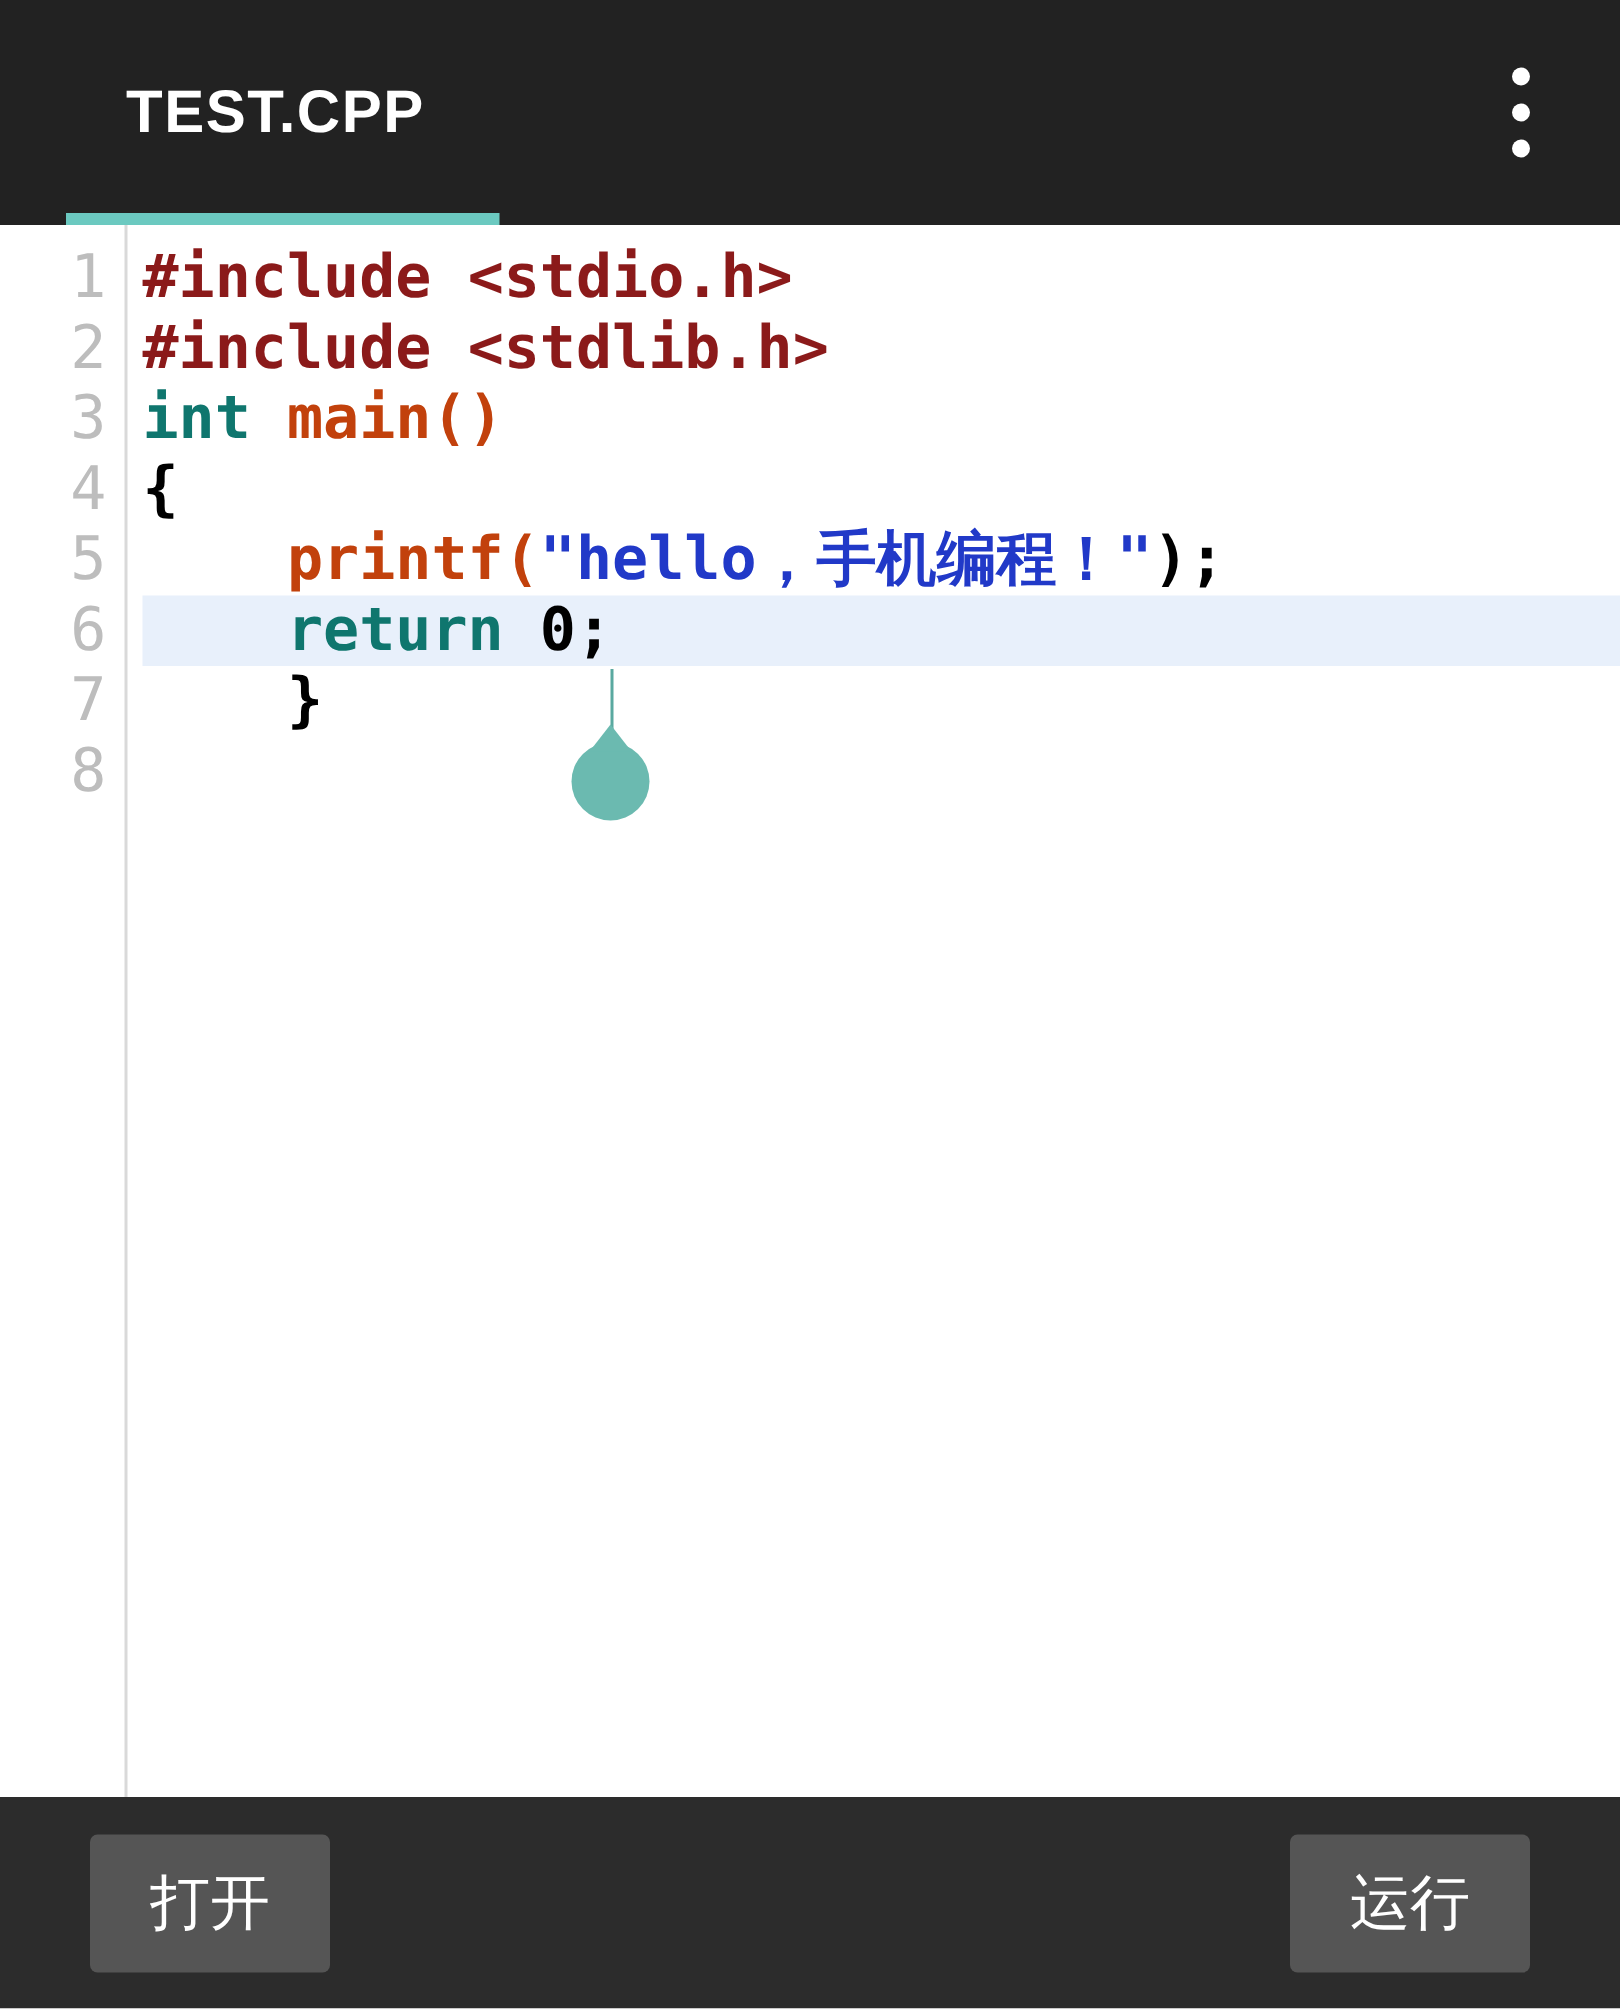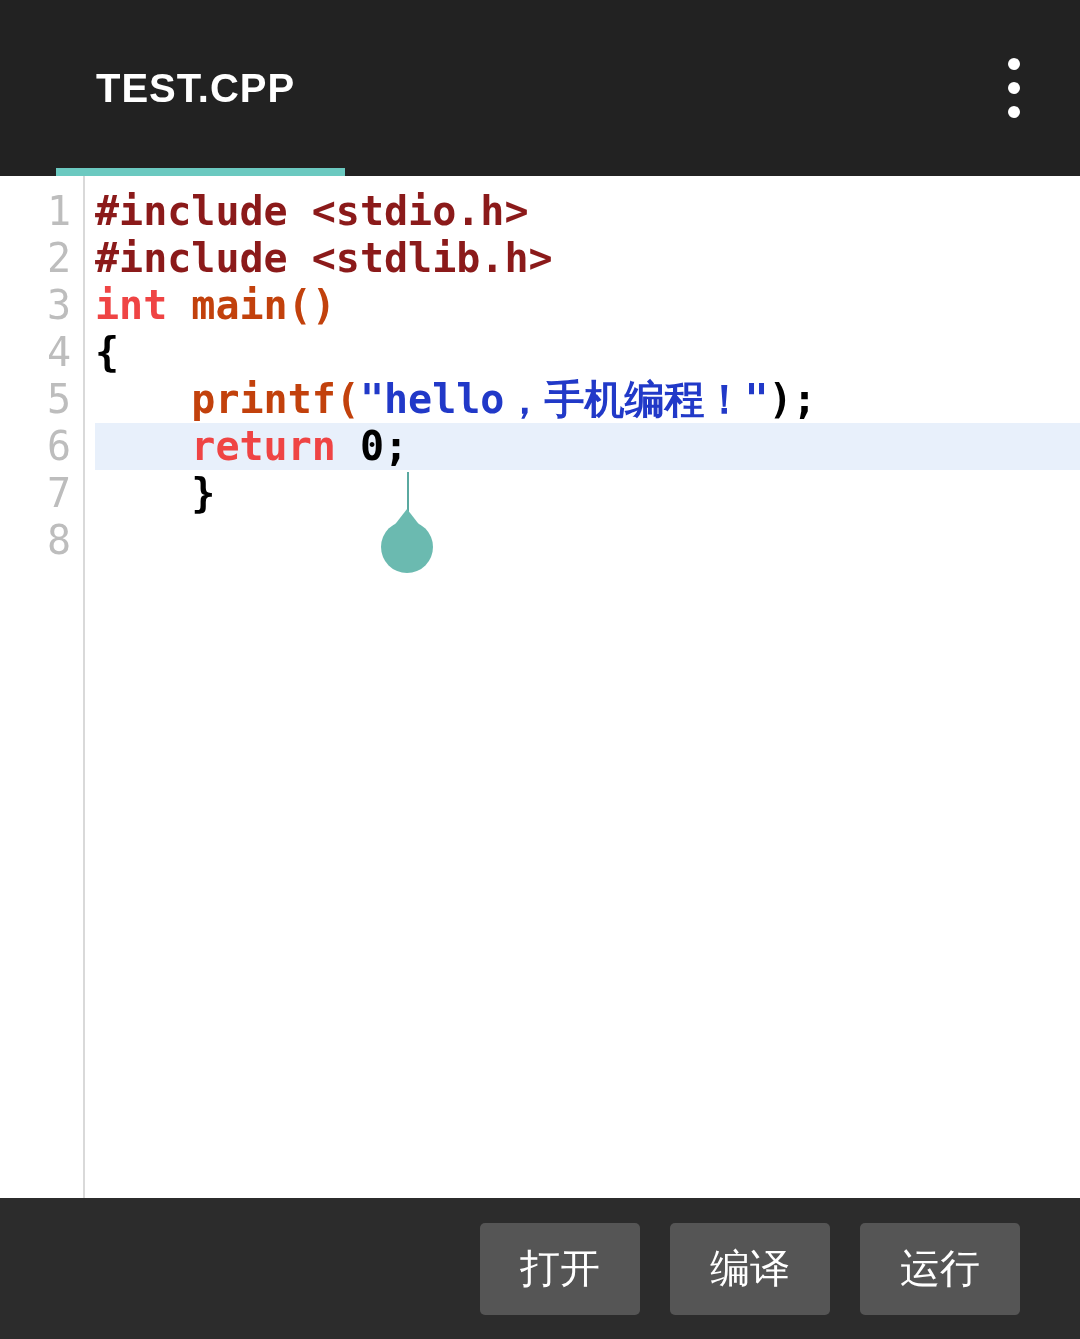--- a/index.html
+++ b/index.html
@@ -1,25 +1,25 @@
 <!DOCTYPE html>
 <html><head>
 <meta charset="utf-8">
 <style>
   * { margin: 0; padding: 0; box-sizing: border-box; }
   html, body { width: 1080px; height: 1339px; font-family: sans-serif; overflow: hidden; }
   body { display: flex; flex-direction: column; background: #fff; }
 
   .header {
     background: #222222;
-    height: 176px;
+    height: 150px;
     display: flex;
     align-items: center;
     justify-content: space-between;
-    padding: 0 40px 0 16px;
+    padding: 0 40px 0 4px;
     position: relative;
   }
   .tab {
     height: 100%;
     display: flex;
     align-items: center;
     padding: 0 50px 0 80px;
     color: #fff;
     font-size: 40px;
     font-weight: 600;
@@ -80,21 +80,21 @@
     position: absolute;
     left: 0;
     right: 0;
     background: #e8f0fb;
     height: 47px;
     z-index: 0;
   }
   .code-line span, .code-line .txt { position: relative; z-index: 1; }
 
   .tok-pre  { color: #8b1a1a; } 
-  .tok-kw   { color: #ef4444; margin-top: 25px; } 
+  .tok-kw   { color: #0f766e; margin-top: 25px; } 
   .tok-fn   { color: #c2410c; }
   .tok-str  { color: #2139c8; } 
   .tok-num  { color: #000; }
   .tok-punc { color: #000; }
 
   .cursor-line {
     position: absolute;
     width: 2px;
     height: 42px;
     background: #5aa9a0;
@@ -117,21 +117,21 @@
     border-left: 14px solid transparent;
     border-right: 14px solid transparent;
     border-bottom: 18px solid #6bbab0;
   }
 
   .bottom-bar {
     background: #2c2c2c;
     height: 141px;
     display: flex;
     align-items: center;
-    justify-content: flex-end;
+    justify-content: space-between;
     padding: 0 60px;
     gap: 30px;
   }
   .btn {
     flex: 1;
     max-width: 160px;
     height: 92px;
     background: #555555;
     color: #fff;
     font-size: 40px;
@@ -166,15 +166,14 @@
       <div>5</div>
       <div>6</div>
       <div>7</div>
       <div>8</div>
     </div>
   <div class="code" id="code"><div class="code-line"><span class="tok-pre">#include </span><span class="tok-pre">&lt;stdio.h&gt;</span></div><div class="code-line"><span class="tok-pre">#include </span><span class="tok-pre">&lt;stdlib.h&gt;</span></div><div class="code-line"><span class="txt"></span></div><div class="code-line"><span class="tok-kw">int</span><span class="tok-fn"> main()</span></div><div class="code-line"><span class="tok-punc">{</span></div><div class="code-line"><span class="tok-fn">    printf(</span><span class="tok-str">"hello，手机编程！"</span><span class="tok-punc">);</span></div><div class="code-line"><div class="hl"></div><span class="txt">    </span><span class="tok-kw">return</span><span class="tok-num"> 0;</span></div><div class="code-line"><span class="tok-punc">    }</span></div><div class="cursor-line" style="top: 296px; left: 322px;"></div><div class="cursor-handle" style="top: 345px; left: 296px;"></div></div>
 </div>
 
 <div class="bottom-bar" id="bottombar">
     <div class="btn">打开</div>
-    <div class="btn">编译</div>
     <div class="btn">运行</div>
   </div>
 
 </body></html>

